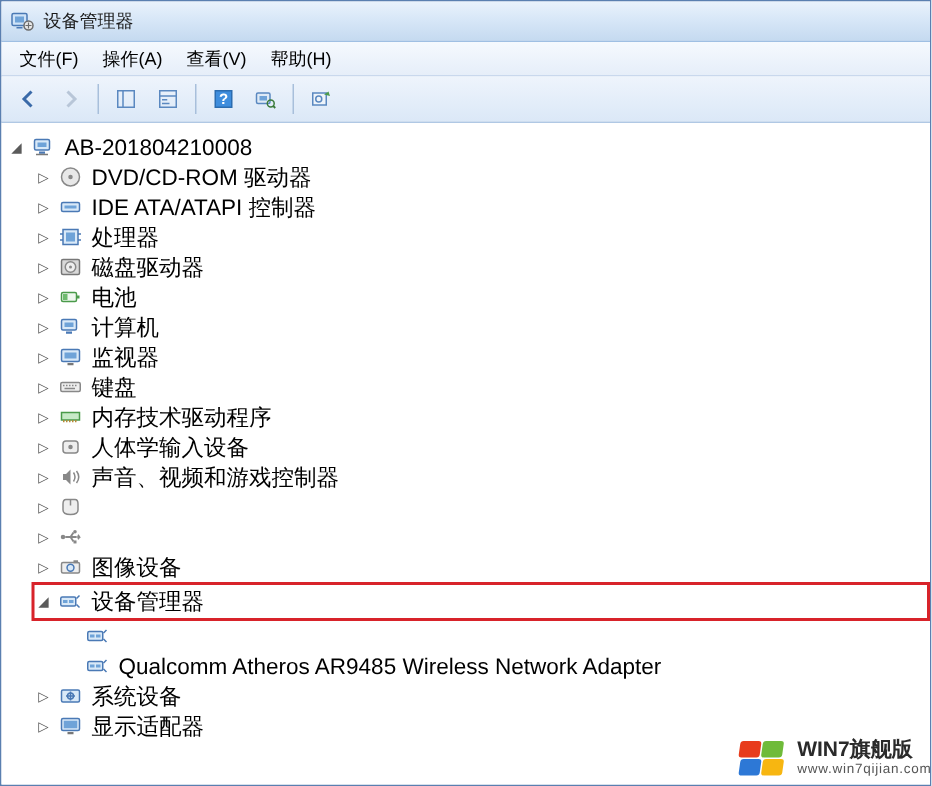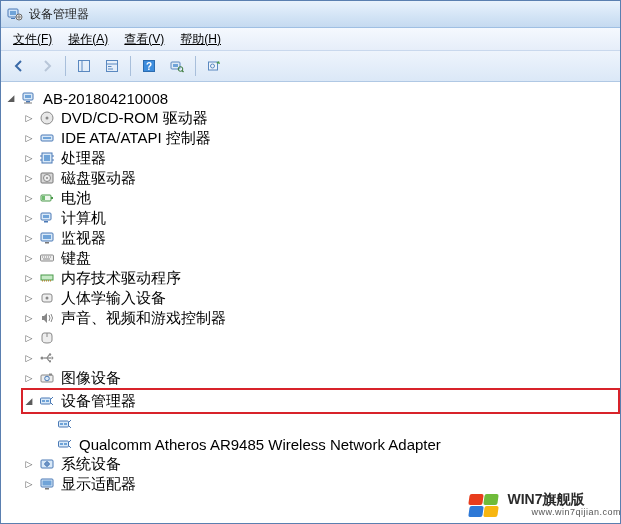--- a/index.html
+++ b/index.html
@@ -48,21 +48,20 @@
     background: linear-gradient(to bottom, #f5f9fe 0%, #e6eef9 100%);
     display: flex;
     align-items: center;
     padding: 0 4px;
     border-bottom: 1px solid #c9d8ed;
   }
   .menubar .menu-item {
     padding: 6px 8px;
     font-size: 12px;
     cursor: default;
-    text-decoration: underline;
   }
   
   .toolbar {
     height: 30px;
     background: linear-gradient(to bottom, #eef4fc 0%, #dbe8f7 100%);
     display: flex;
     align-items: center;
     padding: 0 6px;
     border-bottom: 1px solid #b0c8e4;
     gap: 4px;
@@ -151,21 +150,21 @@
     width: 14px; height: 11px;
     border-radius: 2px;
     transform: skewX(-8deg);
   }
   .flag .r { background:#e83c1c; left:2px; top:2px; }
   .flag .g { background:#6fbb3a; left:17px; top:2px; }
   .flag .b { background:#2d78d6; left:2px; top:14px; }
   .flag .y { background:#f7b611; left:17px; top:14px; }
   .wm-text { display:flex; flex-direction:column; line-height:1.1; }
   .wm-text .l1 { font-size:14px; font-weight:bold; color:#2a2a2a; font-family: Arial, sans-serif; }
-  .wm-text .l2 { font-size:9px; color:#555; letter-spacing:0.5px;margin-left:24px; }
+  .wm-text .l2 { font-size:9px; color:#555; letter-spacing:0.5px; }
 </style>
 </head>
 <body>
 
 <div class="window">
 
   <div class="titlebar">
     <span class="app-icon">
       <svg width="16" height="16" viewBox="0 0 16 16">
         <rect x="1" y="3" width="10" height="8" rx="1" fill="#cfe3f8" stroke="#4a79b5"></rect>

